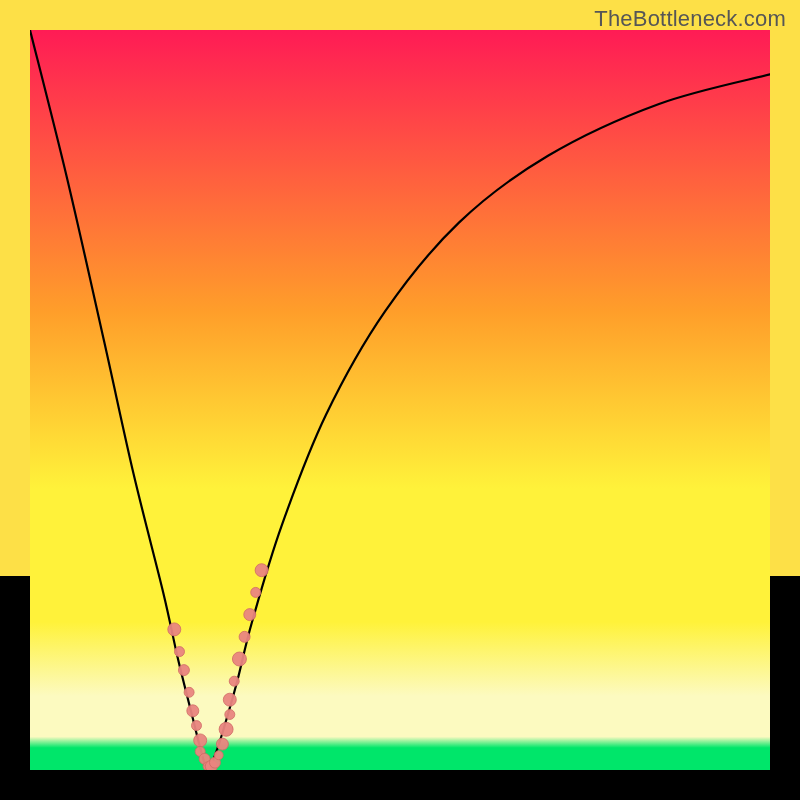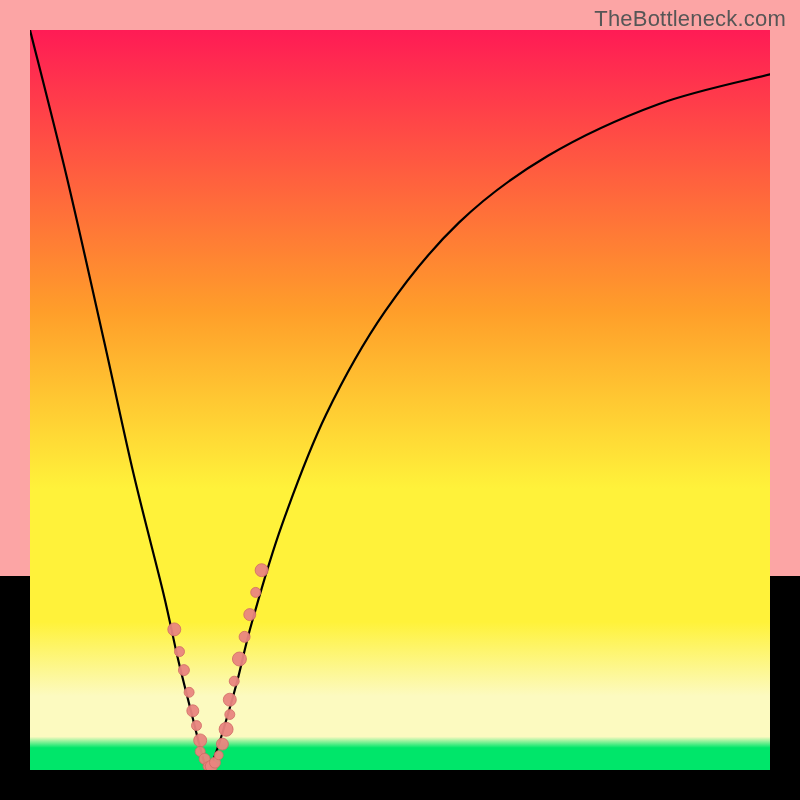--- a/index.html
+++ b/index.html
@@ -8,21 +8,21 @@
     width: 800px;
     height: 800px;
     overflow: hidden;
     font-family: Arial, Helvetica, sans-serif;
     background: #000;
   }
   .frame {
     width: 800px;
     height: 576px;
     position: relative;
-    background: #fca5a5;
+    background: #fde047;
     box-sizing: border-box;
   }
   .plot-area {
     position: absolute;
     left: 30px;
     top: 30px;
     width: 740px;
     height: 740px;
   }
   .watermark {

